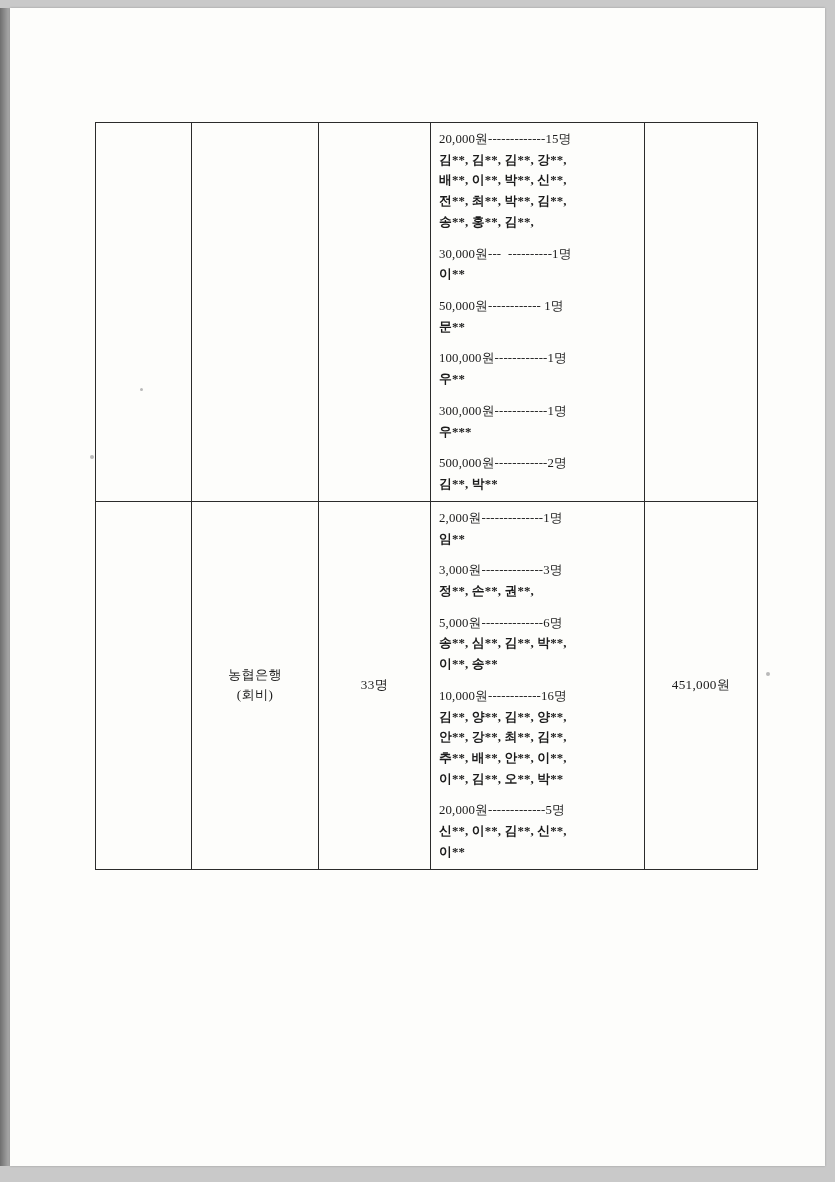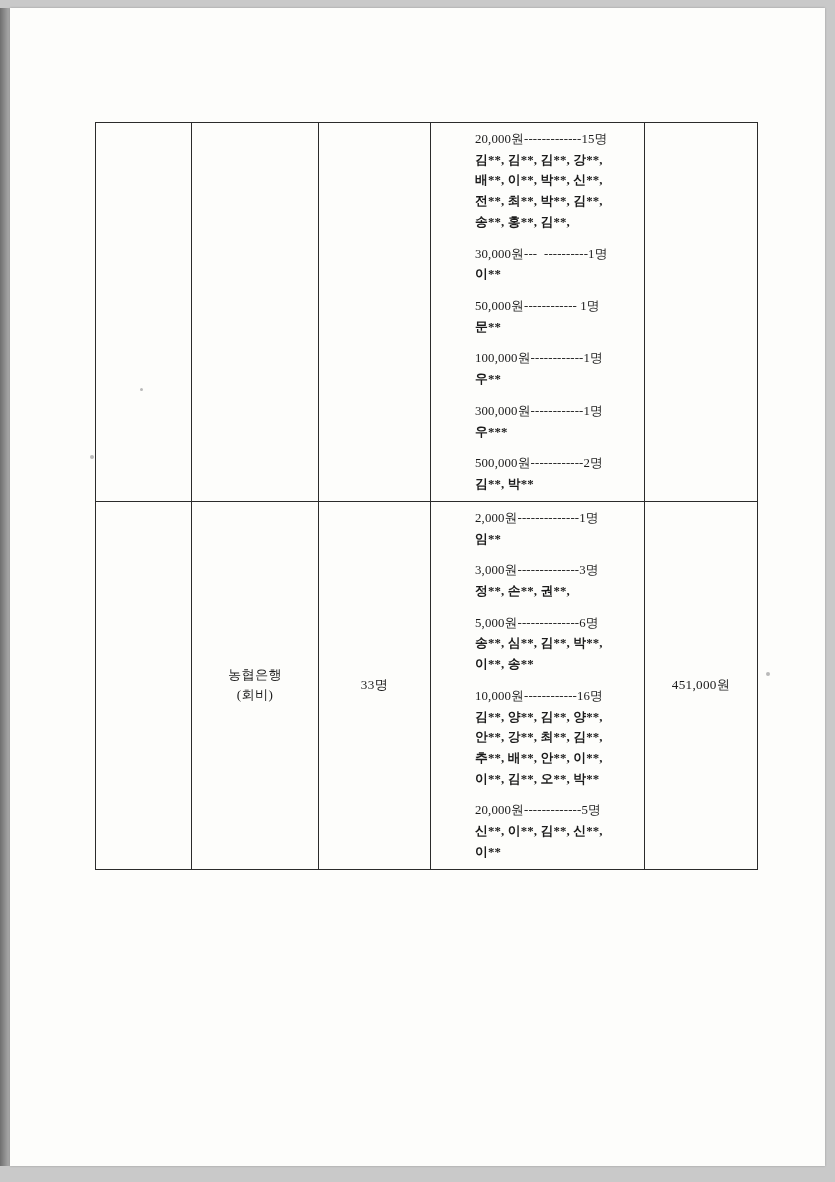--- a/index.html
+++ b/index.html
@@ -68,21 +68,20 @@
     font-size: 13.2px;
     letter-spacing: 0.3px;
   }
   .detail {
     padding: 6px 4px 6px 8px;
     line-height: 1.62;
     white-space: pre-wrap;
     font-family: "Liberation Serif", serif;
     font-size: 12.8px;
     letter-spacing: 0.15px;
-    margin-left: 36px;
   }
   .grp { margin-bottom: 11px; }
   .grp:last-child { margin-bottom: 0; }
   .grp-head { white-space: pre; }
   .grp-line { white-space: pre; font-weight: bold; }
 </style>
 </head>
 <body>
 
 <div class="scan-edge"></div>

